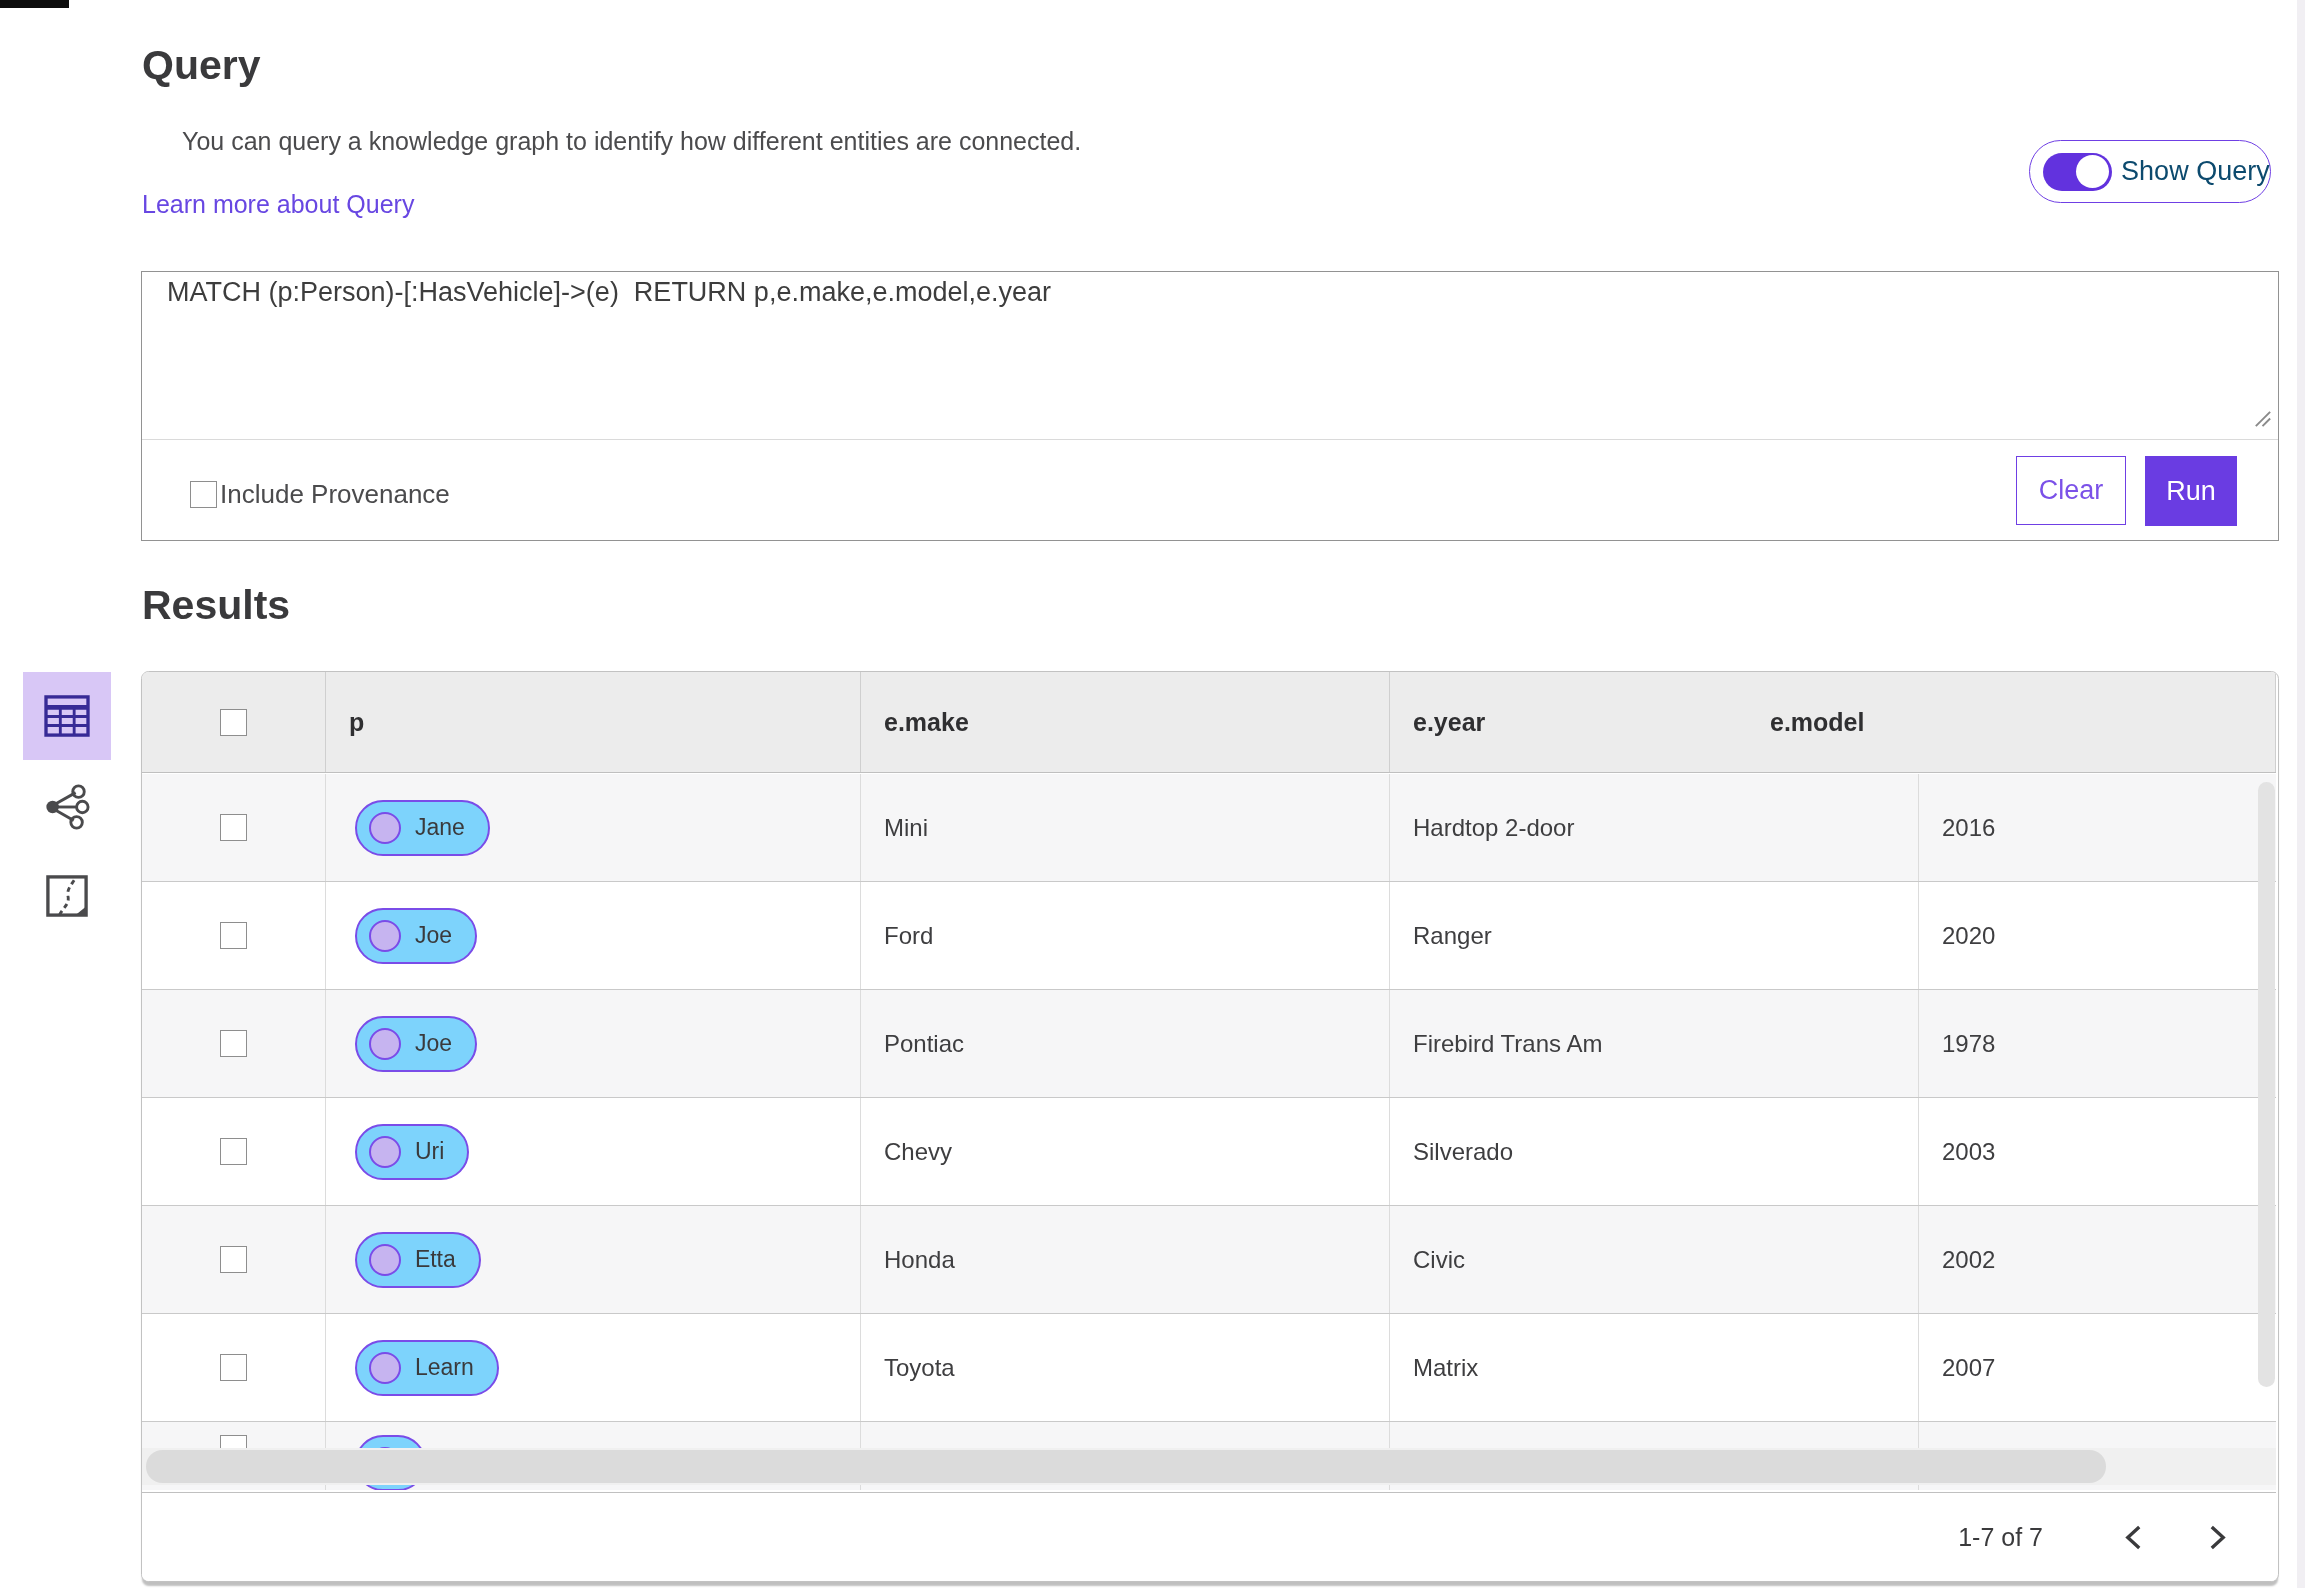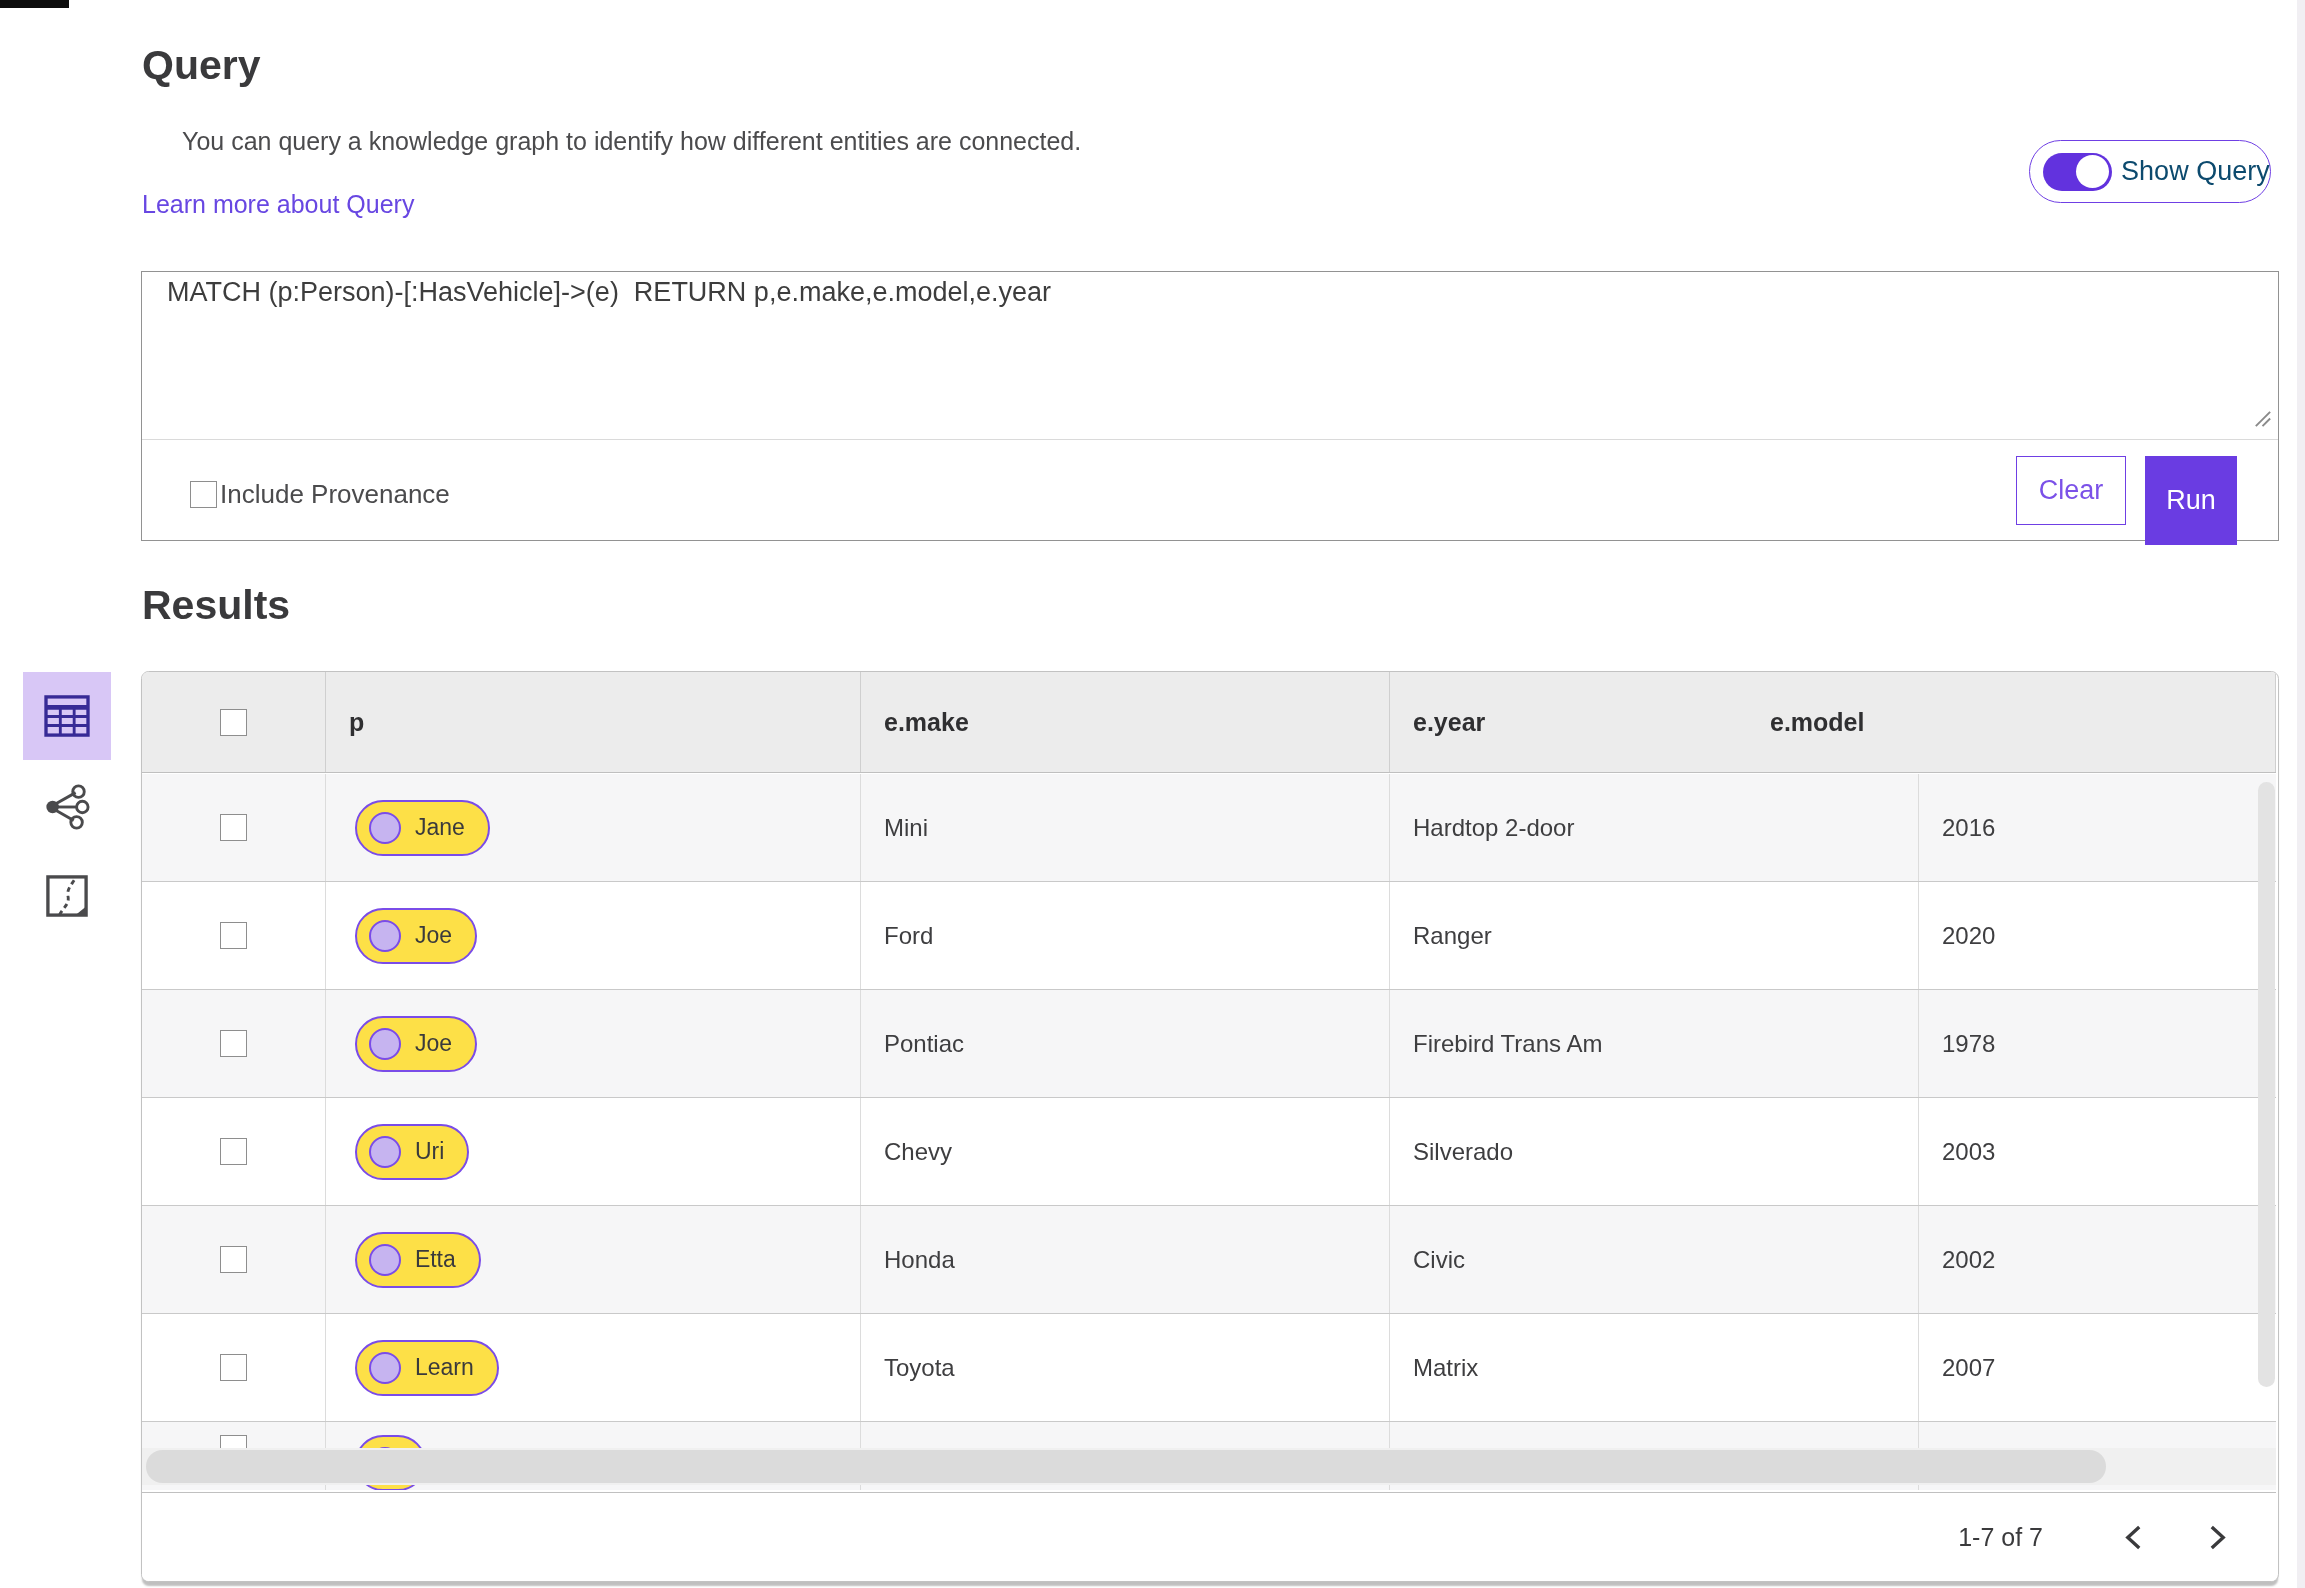--- a/index.html
+++ b/index.html
@@ -24,21 +24,21 @@
   .query-box{position:absolute;left:141px;top:271px;width:2138px;height:270px;border:1.9px solid #929292;background:#fff;box-sizing:border-box;}
   .query-text{position:absolute;left:25px;top:5px;font-family:Liberation Sans, sans-serif;
     font-size:27px;color:#3d3d3d;white-space:pre;}
   .resize-handle{position:absolute;right:4.8px;top:136px;}
   .query-divider{position:absolute;left:0;right:0;top:167px;height:1px;background:#dadada;}
   .include-provenance{position:absolute;left:48px;top:188px;height:69px;display:flex;align-items:center;gap:3px;cursor:pointer;}
   .checkbox{width:27px;height:27px;border:1.9px solid #8e8e8e;background:#fff;box-sizing:border-box;flex:none;}
   .include-provenance-label{font-size:26px;color:#4b4b4d;}
   .btn{display:flex;align-items:center;justify-content:center;box-sizing:border-box;cursor:pointer;font-size:27px;}
   .clear-button{position:absolute;left:1874px;top:184px;width:110px;height:69px;border:1.9px solid #6f3fe4;background:#fff;color:#7b51e8;}
-  .run-button{position:absolute;left:2003px;top:184px;width:92px;height:89px;background:#6a3ce2;color:#ffffff;}
+  .run-button{position:absolute;left:2003px;top:184px;width:92px;height:70px;background:#6a3ce2;color:#ffffff;}
 
   
   .results-title{position:absolute;left:142px;top:582px;font-size:41px;font-weight:600;color:#3a3a3c;}
 
   .view-tile{position:absolute;left:23px;width:88px;display:flex;align-items:center;justify-content:center;cursor:pointer;}
   .view-table{top:672px;height:88px;background:#d8c7f6;}
   .view-linkchart{top:774px;height:65px;}
   .view-map{top:863px;height:65px;}
 
   .results-card{position:absolute;left:141px;top:671px;width:2138px;height:911px;border:1.9px solid #c2c2c2;
@@ -58,21 +58,21 @@
   .tbody{position:absolute;left:0;top:102px;width:2134px;height:716px;overflow:hidden;}
   .row{height:108px;display:flex;border-bottom:1px solid #c9c9c9;box-sizing:border-box;}
   .row.odd{background:#f6f6f7;}
   .row.even{background:#ffffff;}
   .td{box-sizing:border-box;border-right:1px solid #dcdcdc;display:flex;align-items:center;padding-left:23px;
     font-size:24px;color:#3e3e40;}
   .td.col-sel{justify-content:center;padding-left:0;}
   .td.col-p{padding-left:29px;}
 
   .pill{display:inline-flex;align-items:center;gap:14.4px;height:56px;border:2.9px solid #7a4ce8;border-radius:31px;
-    background:#fde047;padding:0 23px 0 11.5px;box-sizing:border-box;cursor:pointer;}
+    background:#7dd3fc;padding:0 23px 0 11.5px;box-sizing:border-box;cursor:pointer;}
   .pill-circle{width:32px;height:32px;border-radius:50%;border:2.9px solid #7a4ce8;background:#c6b4f0;box-sizing:border-box;flex:none;}
   .pill-label{font-size:23px;color:#3a3a3c;white-space:nowrap;}
 
   .partial-row{height:71px;overflow:hidden;}
   .partial-row .td{align-items:flex-start;padding-top:13.4px;}
 
   .hscroll-track{position:absolute;left:0;top:776px;width:2134px;height:37px;background:#f0f0f0;}
   .hscroll-thumb{position:absolute;left:3.8px;top:778px;width:1960px;height:33px;border-radius:16.3px;background:#dbdbdb;cursor:pointer;}
   .vscroll-thumb{position:absolute;right:2.9px;top:110px;width:17.3px;height:605px;border-radius:8.6px;background:#e3e3e3;cursor:pointer;}
 

